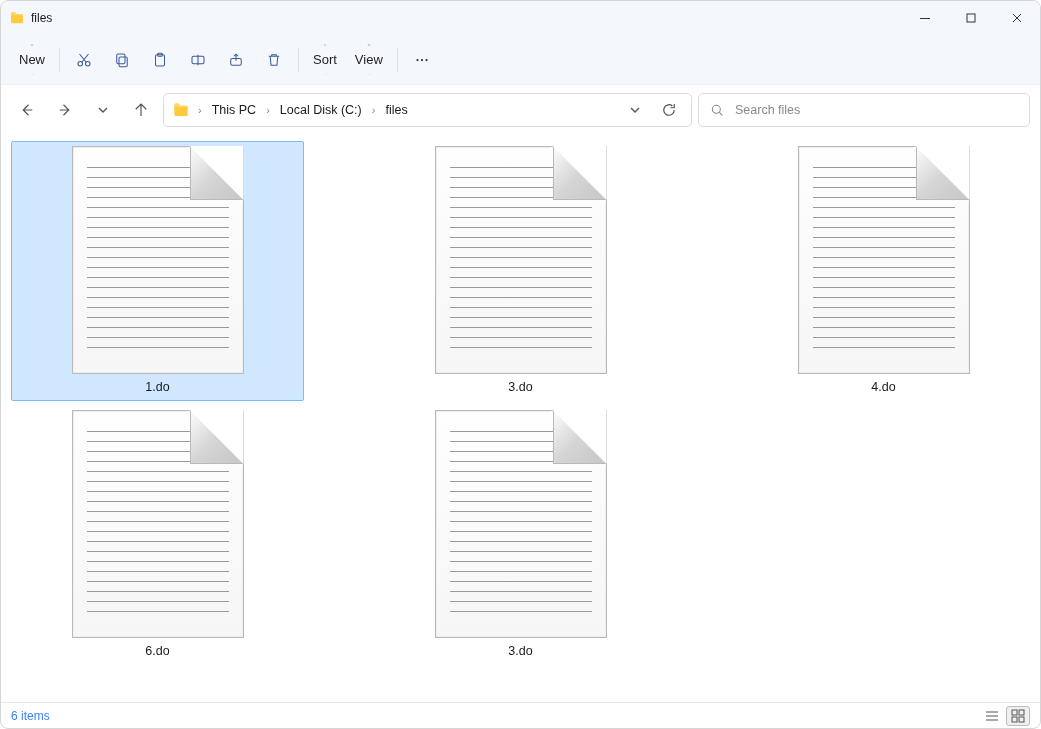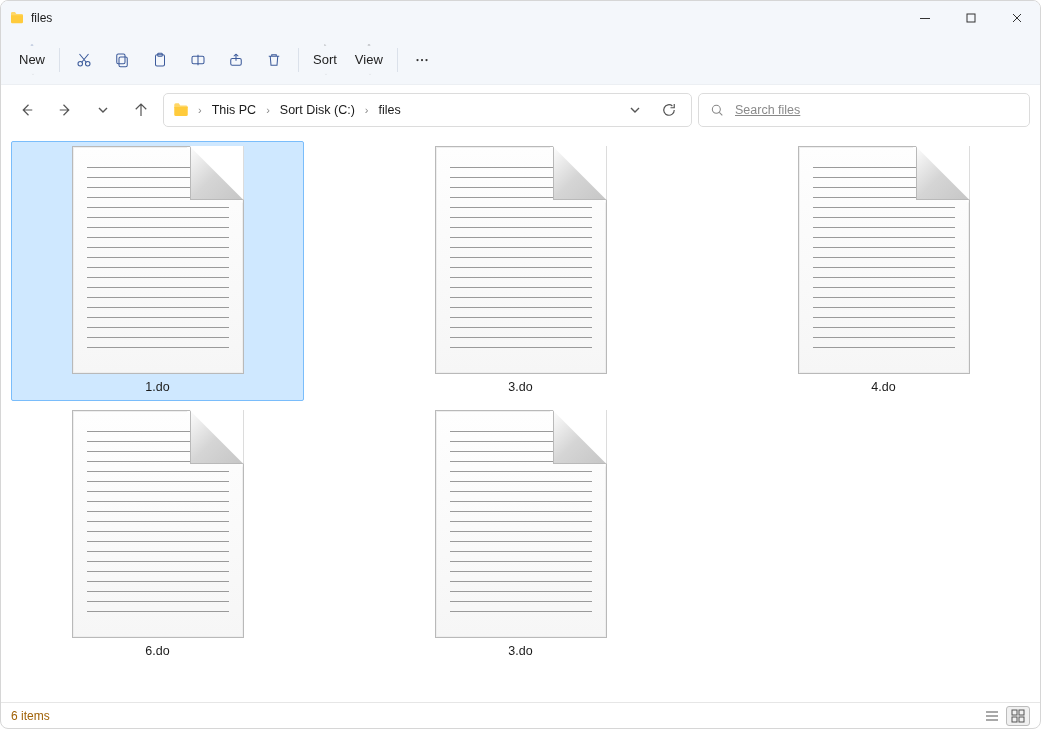--- a/index.html
+++ b/index.html
@@ -73,21 +73,20 @@
   .crumb-sep { color:#888; font-size:11px; padding:0 2px; }
   .bc-right { margin-left:auto; display:flex; gap:6px; align-items:center; }
   .bc-iconbtn { width:28px; height:28px; display:flex; align-items:center; justify-content:center; color:#555; border-radius:4px; }
   .search {
     width:332px; height:34px;
     border:1px solid #dcdcdc;
     border-radius:5px;
     display:flex; align-items:center;
     padding:0 10px; gap:8px;
     color:#888;
-    text-decoration:underline;
   }
   .search input {
     border:none; outline:none; flex:1;
     font-size:12.5px; color:#333;
     background:transparent;
   }
   .search input::placeholder { color:#8a8a8a; }
   
   .content {
     flex:1; overflow:auto; background:#fff;
@@ -143,21 +142,21 @@
     width:56px; height:56px;
     background:#fff;
     clip-path:polygon(0 0,100% 0,100% 100%);
   }
   
   .status {
     height:26px;
     border-top:1px solid #e6e6e6;
     display:flex; align-items:center;
     padding:0 10px;
-    font-size:12px; color:#a16207;
+    font-size:12px; color:#3b82f6;
   }
   .status .spacer { flex:1; }
   .viewmode { width:24px; height:20px; display:flex; align-items:center; justify-content:center; color:#555; border:1px solid transparent; border-radius:3px; margin-left:2px; }
   .viewmode.active { border-color:#bcbcbc; background:#f0f0f0; }
   
   svg.ic { width:16px; height:16px; }
   svg.ic18 { width:18px; height:18px; }
 </style>
 </head>
 <body>
@@ -293,21 +292,21 @@
   </div>
 
   <div class="breadcrumb">
     <svg class="bc-folder" viewBox="0 0 24 24">
       <path fill="#ffd767" d="M3 5a2 2 0 0 1 2-2h4l2 3h8a2 2 0 0 1 2 2v1H3z"></path>
       <path fill="#ffcb3c" d="M3 8h18v10a2 2 0 0 1-2 2H5a2 2 0 0 1-2-2z"></path>
     </svg>
     <span class="crumb-sep">›</span>
     <span class="crumb">This PC</span>
     <span class="crumb-sep">›</span>
-    <span class="crumb">Sort Disk (C:)</span>
+    <span class="crumb">Local Disk (C:)</span>
     <span class="crumb-sep">›</span>
     <span class="crumb">files</span>
     <div class="bc-right">
       <div class="bc-iconbtn">
         <svg class="ic" viewBox="0 0 16 16">
             <path fill="none" stroke="currentColor" stroke-width="1.4" d="M4 6l4 4 4-4"></path>
           </svg>
       </div>
       <div class="bc-iconbtn">
         <svg class="ic18" viewBox="0 0 24 24">

